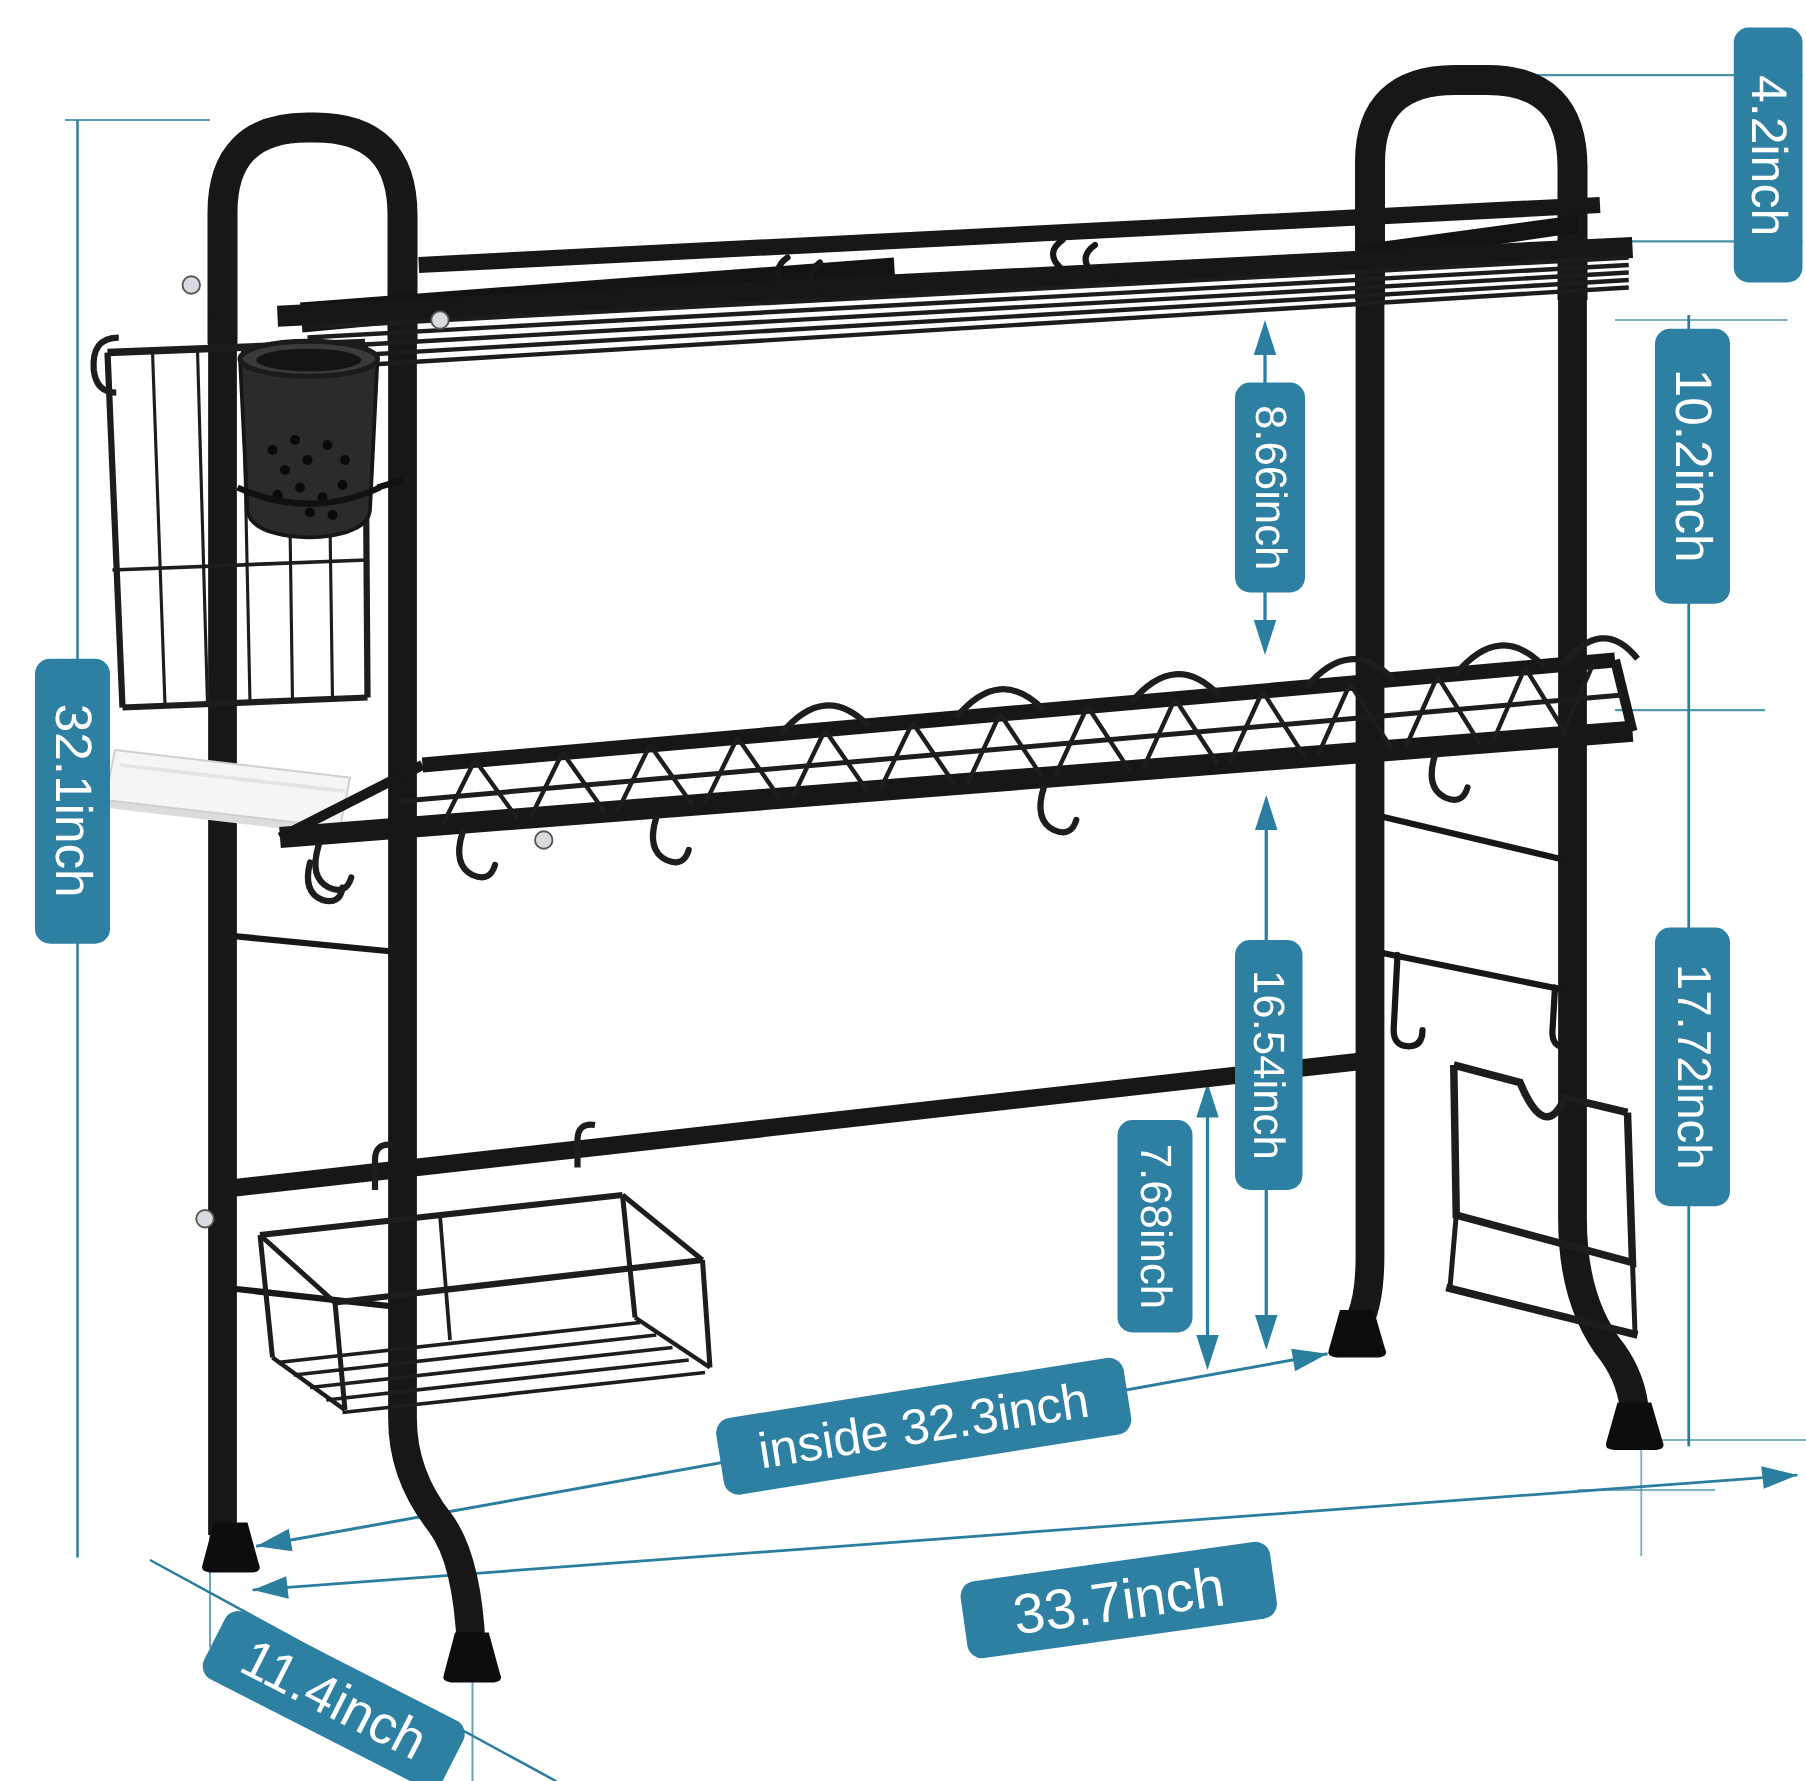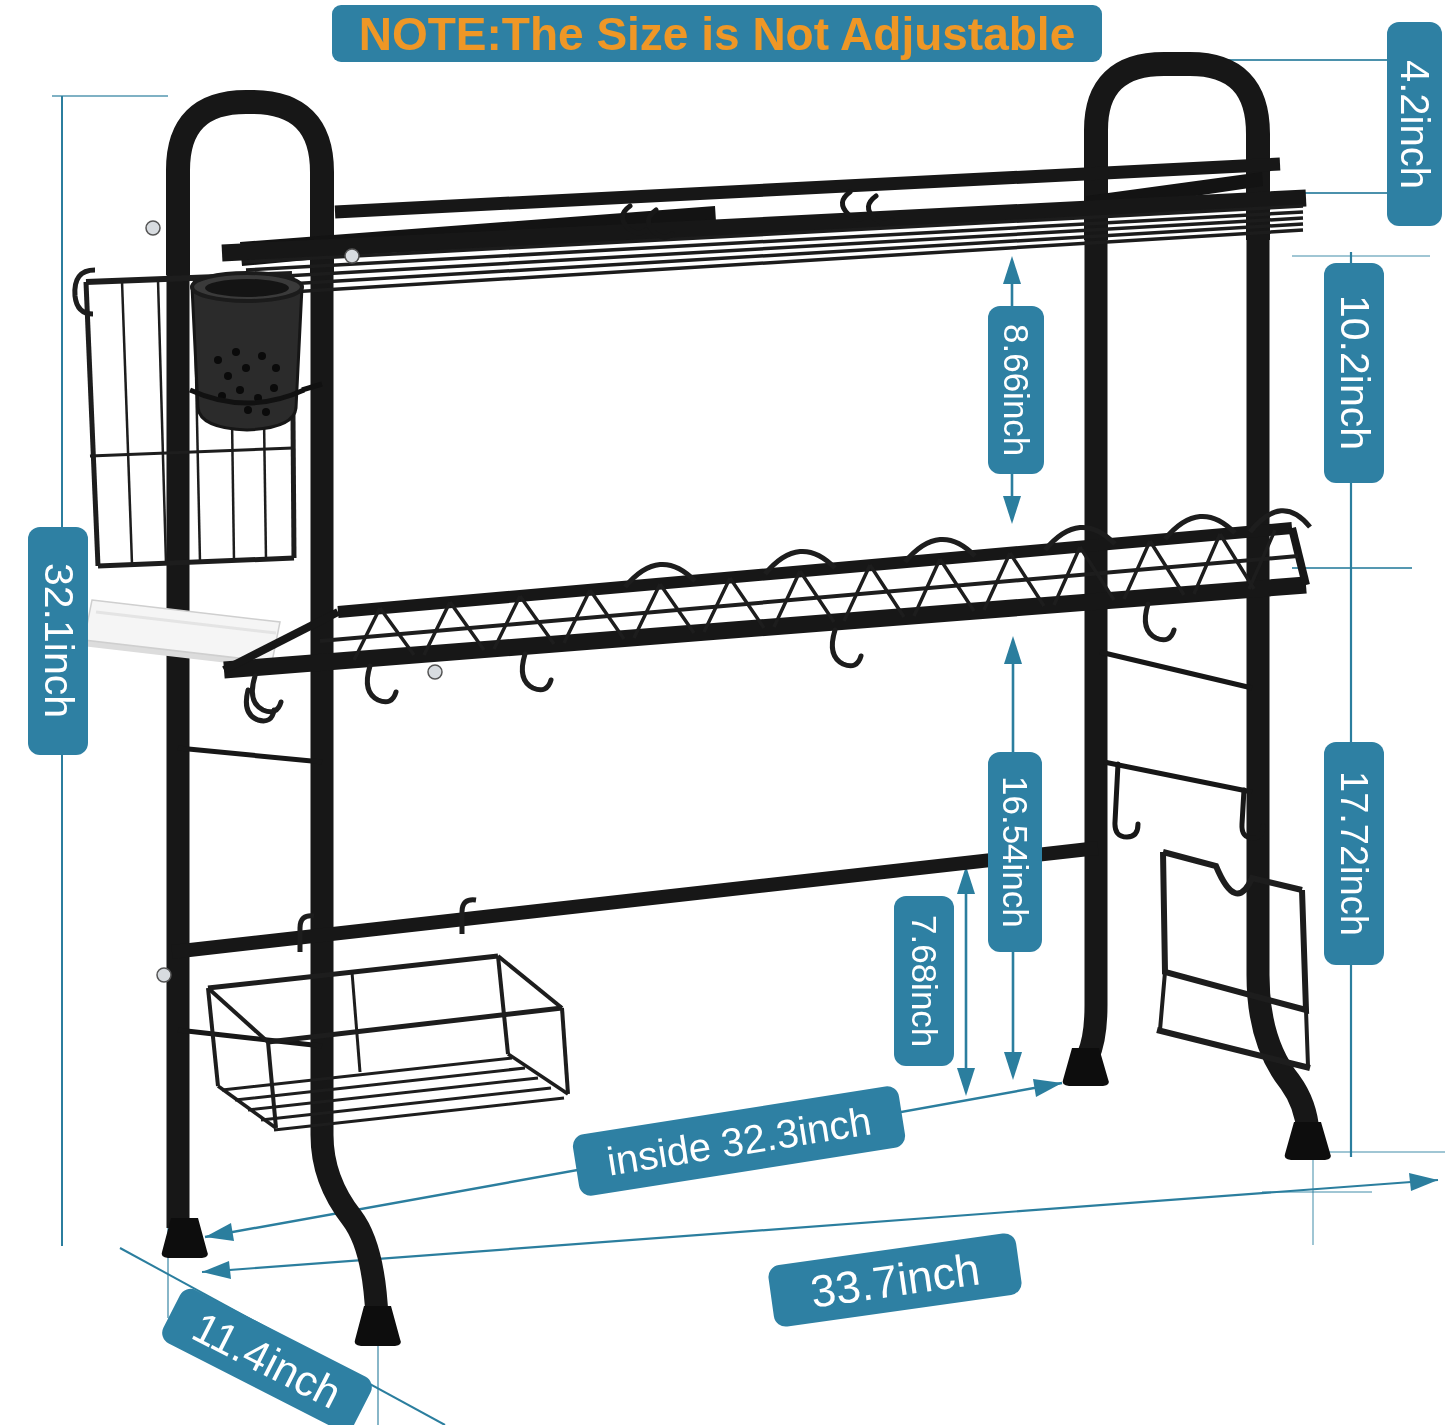--- a/index.html
+++ b/index.html
@@ -200,23 +200,20 @@
     </g>
 
     <g>
       <circle cx="153" cy="228" r="7" fill="#d8dce0" stroke="#555" stroke-width="1.5"></circle>
       <circle cx="352" cy="256" r="7" fill="#d8dce0" stroke="#555" stroke-width="1.5"></circle>
       <circle cx="435" cy="672" r="7" fill="#d8dce0" stroke="#555" stroke-width="1.5"></circle>
       <circle cx="164" cy="975" r="7" fill="#d8dce0" stroke="#555" stroke-width="1.5"></circle>
     </g>
   </svg>
 
-  <div class="note" style="left:332px;top:5px;width:770px;height:57px;font-size:46px;">
-    <span>NOTE:The Size is Not Adjustable</span>
-  </div>
 
   <div class="dim v" style="left:1387px;top:22px;width:55px;height:204px;font-size:40px;">4.2inch</div>
 
   <div class="dim v" style="left:1324px;top:263px;width:60px;height:220px;font-size:41px;">10.2inch</div>
 
   <div class="dim v" style="left:988px;top:306px;width:56px;height:168px;font-size:35px;">8.66inch</div>
 
   <div class="dim v" style="left:28px;top:527px;width:60px;height:228px;font-size:41px;">32.1inch</div>
 
   <div class="dim v" style="left:1324px;top:742px;width:60px;height:223px;font-size:38px;">17.72inch</div>

